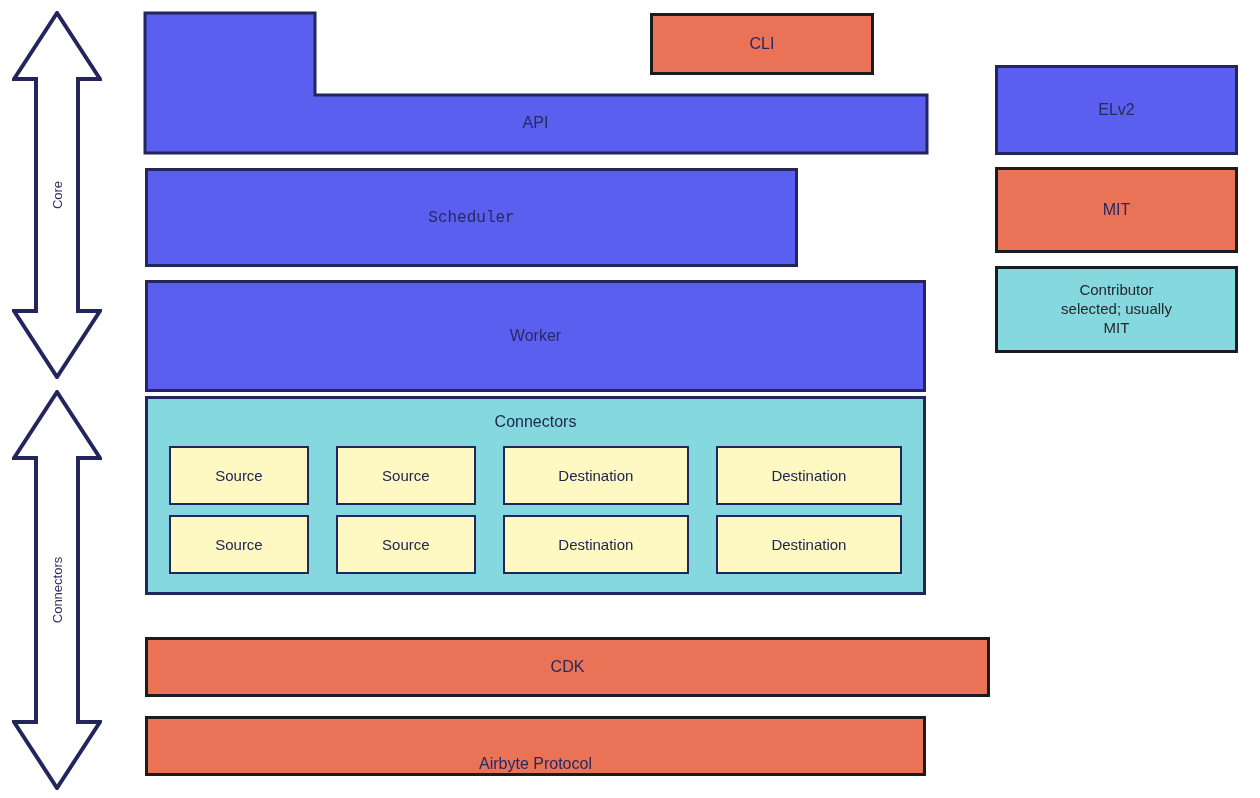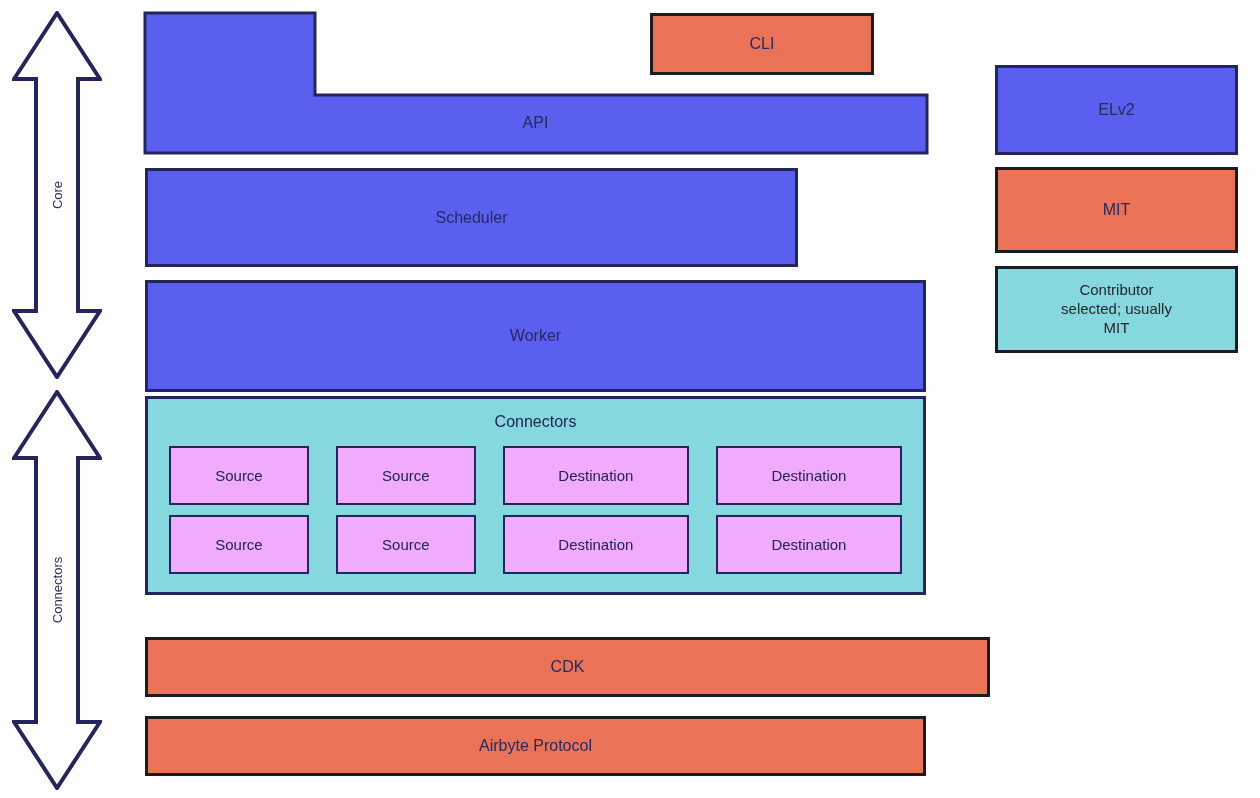--- a/index.html
+++ b/index.html
@@ -25,24 +25,24 @@
     border: 3px solid #23265c;
     color: #262a5e;
   }
   .blue   { background: #5b5ff0; border-color: #23265c; }
   .orange { background: #ea7257; border-color: #1b1b22; }
   .teal   { background: #84d8de; border-color: #23265c; }
 
   
   .ui-box        { left: 338px; top: 13px;  width: 282px; height: 61px; }
   .cli-box       { left: 650px; top: 13px;  width: 224px; height: 62px; }
-  .scheduler-box { left: 145px; top: 168px; width: 653px; height: 99px; }
+  .scheduler-box { left: 145px; top: 168px; width: 653px; height: 99px; font-family: Liberation Mono, monospace; }
   .worker-box    { left: 145px; top: 280px; width: 781px; height: 112px; }
   .cdk-box       { left: 145px; top: 637px; width: 845px; height: 60px; }
-  .protocol-box  { left: 145px; top: 716px; width: 781px; height: 60px; }
+  .protocol-box  { left: 145px; top: 716px; width: 781px; height: 60px; align-items: flex-end; }
 
   
   .api-svg   { left: 143px; top: 11px; width: 786px; height: 144px; }
   .api-label {
     left: 145px; top: 98px; width: 781px; height: 50px;
     display: flex; align-items: center; justify-content: center;
     font-size: 16px; font-weight: 500; color: #262a5e;
   }
 
   
@@ -57,21 +57,21 @@
   }
   .connectors-grid {
     display: grid;
     grid-template-columns: 1fr 1fr 1.33fr 1.33fr;
     grid-auto-rows: 59px;
     column-gap: 27px;
     row-gap: 10px;
     margin: 15px 21px 0 21px;
   }
   .cell {
-    background: #f0abfc;
+    background: #fef9c3;
     border: 2.5px solid #23265c;
     display: flex; align-items: center; justify-content: center;
     font-size: 15px; font-weight: 500; color: #21264f;
   }
 
   
   .legend-elv2        { left: 995px; top: 65px;  width: 243px; height: 90px; }
   .legend-mit         { left: 995px; top: 167px; width: 243px; height: 86px; }
   .legend-contributor { left: 995px; top: 266px; width: 243px; height: 87px;
                         border-color: #1b1b22; color: #26262c; font-size: 15px; line-height: 1.25; }

